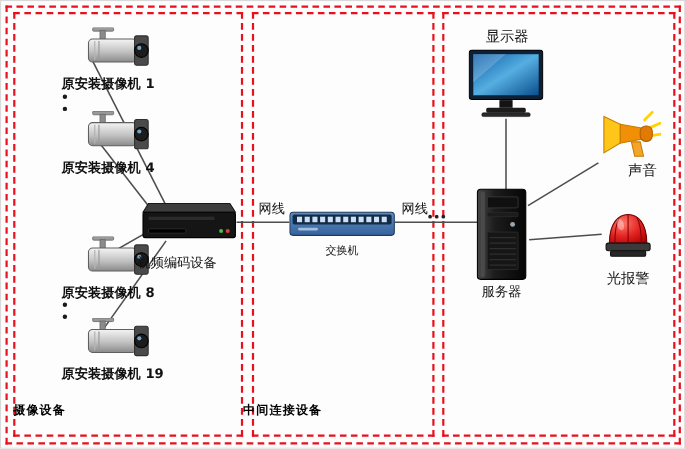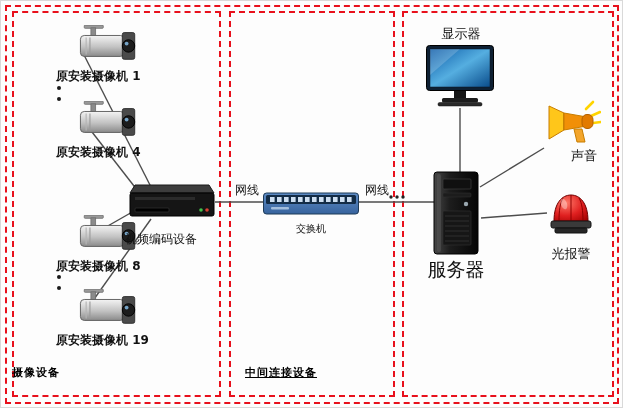--- a/index.html
+++ b/index.html
@@ -181,21 +181,21 @@
         <rect x="77" y="10" width="4.6" height="5"></rect>
           <rect x="84" y="10" width="4.6" height="5"></rect>
       </g>
       <rect x="8" y="20" width="18" height="2.5" rx="1" fill="#bcd2ea" opacity="0.8"></rect>
     </svg>
   </div>
   <div class="lbl" style="left:280px; top:222px; width:60px; font-size:10px;">交换机</div>
 
   <div class="lbl" style="left:356px; top:183px; width:40px;">网线</div>
 
-  <div class="section-title" style="left:244px; width:166px;text-decoration:underline;">中间连接设备</div>
+  <div class="section-title" style="left:220px; width:166px;">中间连接设备</div>
 
   <div class="lbl" style="left:430px; top:26px; width:60px; font-size:13px;">显示器</div>
 
   <div class="device" style="left:425px; top:44px;">
     <svg viewBox="0 0 68 62" width="68" height="62">
       <rect x="0.5" y="0.5" width="67" height="45" rx="3" fill="#0e2033" stroke="#000"></rect>
       <rect x="4" y="4" width="60" height="38" fill="url(#gradScr)" stroke="#0a1726" stroke-width="0.5"></rect>
       <polygon points="4,4 34,4 4,30" fill="#ffffff" opacity="0.18"></polygon>
       <rect x="28" y="46" width="12" height="7" fill="#141414"></rect>
       <rect x="16" y="53" width="36" height="4.5" rx="1.5" fill="#1c1c1c"></rect>
@@ -214,21 +214,21 @@
       <g stroke="#2f2f2f" stroke-width="1">
         <line x1="12" y1="45" x2="36" y2="45"></line>
           <line x1="12" y1="50" x2="36" y2="50"></line>
         <line x1="12" y1="55" x2="36" y2="55"></line>
           <line x1="12" y1="60" x2="36" y2="60"></line>
         <line x1="12" y1="65" x2="36" y2="65"></line>
           <line x1="12" y1="70" x2="36" y2="70"></line>
       </g>
     </svg>
   </div>
-  <div class="lbl" style="left:425px; top:258px; width:60px; font-size:19px;">服务器</div>
+  <div class="lbl" style="left:425px; top:258px; width:60px; font-size:12px;">服务器</div>
 
   <div class="device" style="left:546px; top:98px;">
     <svg viewBox="0 0 54 46" width="54" height="46">
       <g stroke="#ffd400" stroke-width="2.6" stroke-linecap="round">
         <line x1="39" y1="10" x2="46" y2="3"></line>
         <line x1="44" y1="17" x2="53" y2="13"></line>
         <line x1="46" y1="24" x2="54" y2="23"></line>
       </g>
       <polygon points="2,7 17,14 17,31 2,40" fill="#ffc61a" stroke="#c87d00"></polygon>
       <line x1="17" y1="14" x2="17" y2="31" stroke="#b06e00"></line>

